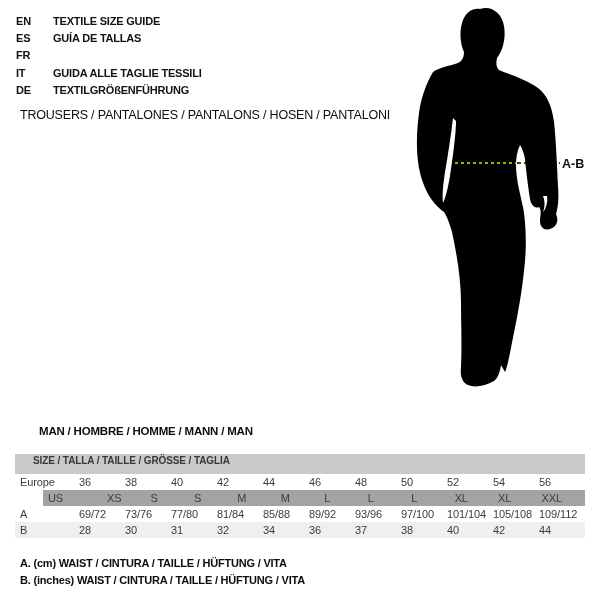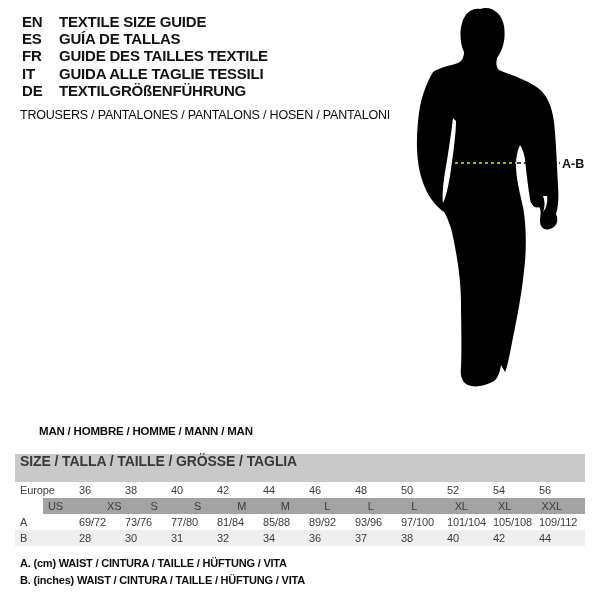--- a/index.html
+++ b/index.html
@@ -7,22 +7,22 @@
   body {
     position: relative;
     font-family: "Liberation Sans", sans-serif;
     color: #111111;
     overflow: hidden;
   }
 
   
   .lang-block {
     position: absolute;
-    left: 22px; top: 13px;
-    font-size: 15px;
+    left: 16px; top: 13px;
+    font-size: 11px;
     font-weight: 700;
     letter-spacing: -0.2px;
     line-height: 17.2px;
     color: #121212;
   }
   .lang-row { display: flex; }
   .lang-code { width: 37px; flex: 0 0 37px; }
   .garment-line {
     position: absolute;
     left: 20px; top: 108px;
@@ -54,24 +54,24 @@
 
   
   .size-table {
     position: absolute;
     left: 15px; top: 454px;
     width: 570px;
     font-size: 11px;
     letter-spacing: -0.1px;
   }
   .table-header {
-    height: 28px;
+    height: 20px;
     line-height: 14px;
-    padding-left: 5px;
-    font-size: 14px;
+    padding-left: 18px;
+    font-size: 10px;
     font-weight: 700;
     color: #383838;
   }
   .trow {
     display: grid;
     grid-template-columns: 64px repeat(11, 1fr);
     height: 16px;
     align-items: center;
   }
   .trow.alt { background: #efefef; }
@@ -96,21 +96,20 @@
   <div class="lang-row">
     <span class="lang-code">EN</span>
     <span class="lang-label">TEXTILE SIZE GUIDE</span>
   </div>
   <div class="lang-row">
     <span class="lang-code">ES</span>
     <span class="lang-label">GUÍA DE TALLAS</span>
   </div>
   <div class="lang-row">
     <span class="lang-code">FR</span>
-    <span class="lang-label">GUIDE DES TAILLES TEXTILE</span>
   </div>
   <div class="lang-row">
     <span class="lang-code">IT</span>
     <span class="lang-label">GUIDA ALLE TAGLIE TESSILI</span>
   </div>
   <div class="lang-row">
     <span class="lang-code">DE</span>
     <span class="lang-label">TEXTILGRÖßENFÜHRUNG</span>
   </div>
 </div>

